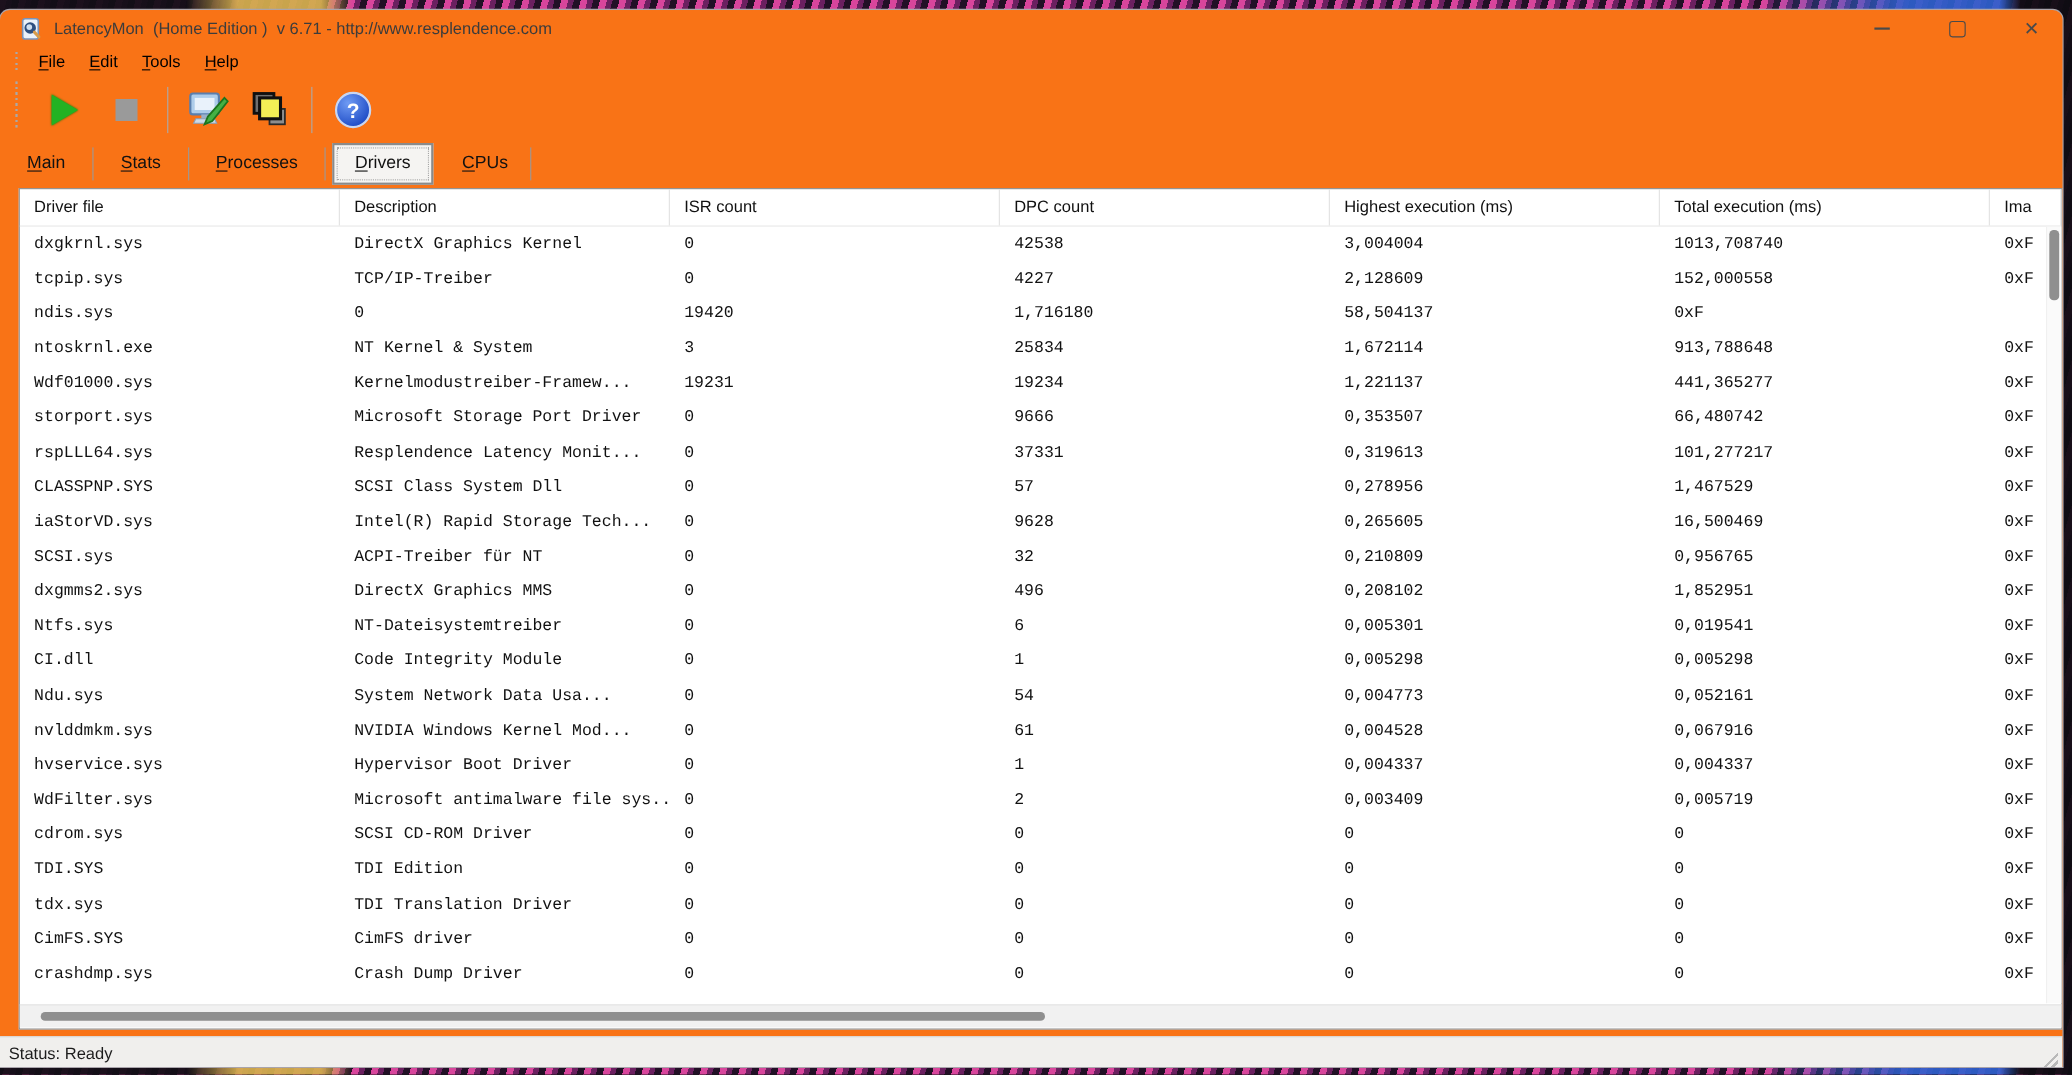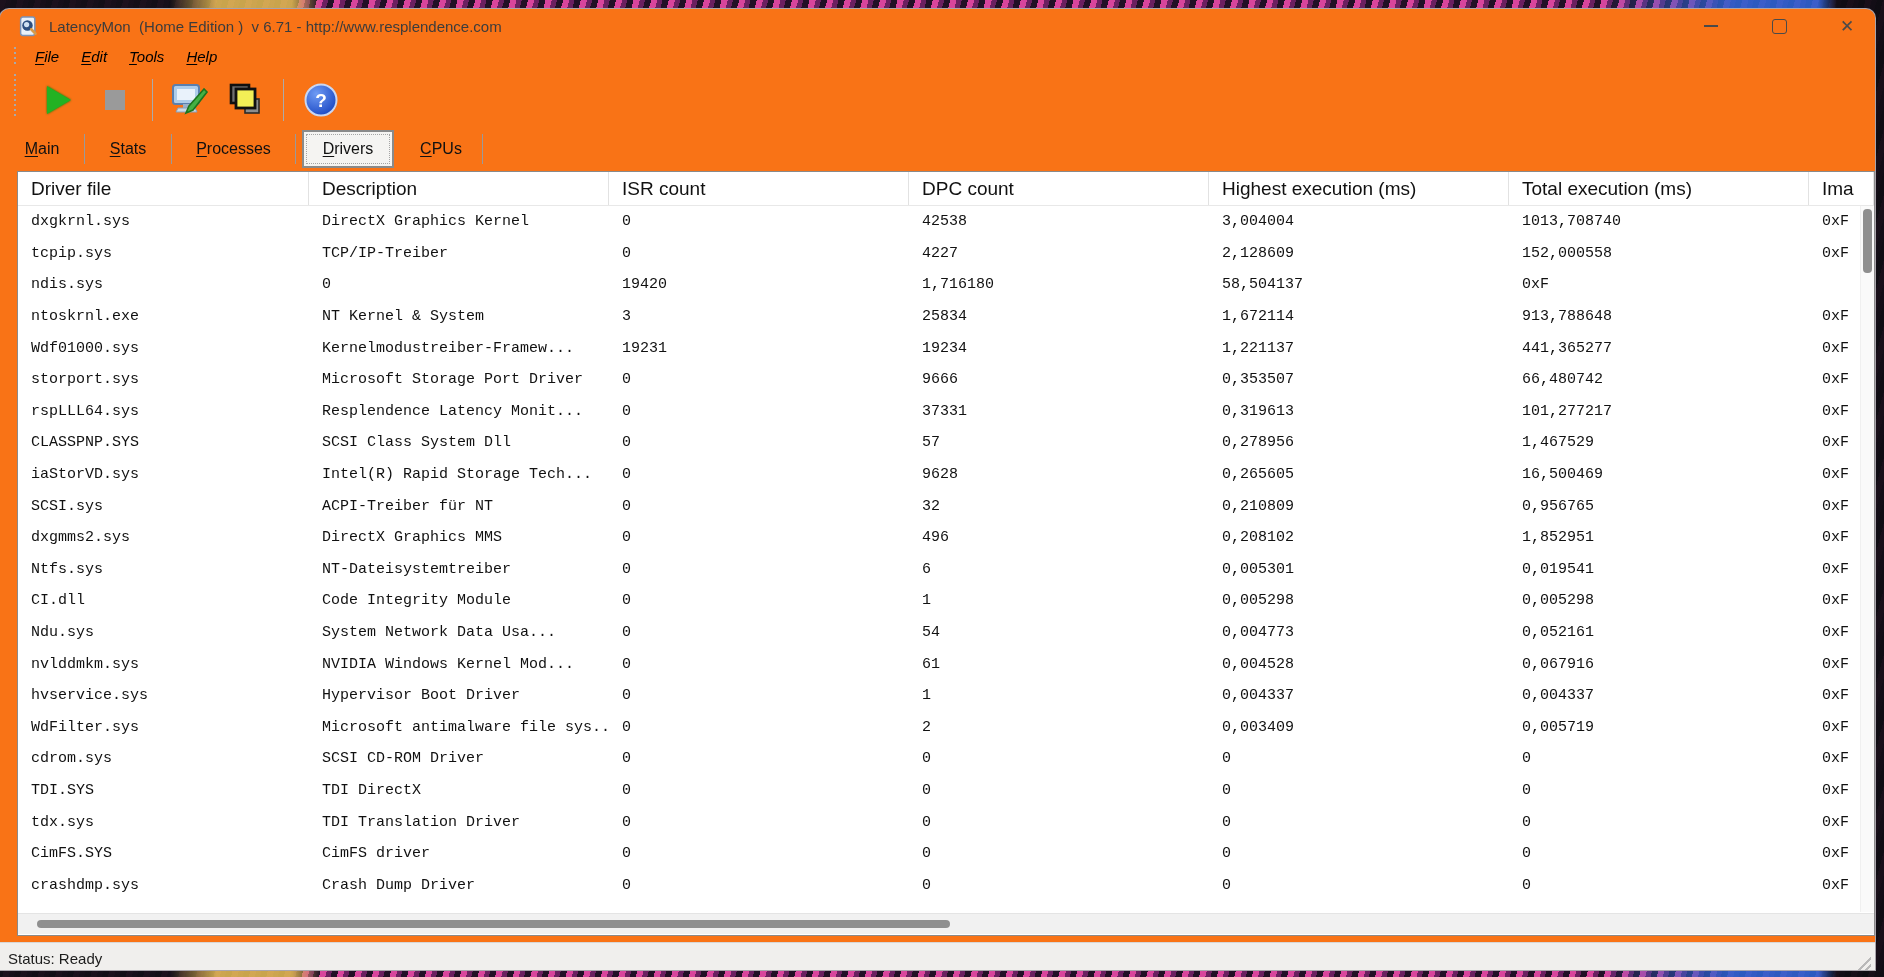--- a/index.html
+++ b/index.html
@@ -15,42 +15,42 @@
   
   .titlebar{height:34px;display:flex;align-items:center;padding-left:18px;position:relative;flex:0 0 auto;}
   .app-icon{width:21px;height:21px;margin-right:10px;flex:0 0 auto;}
   .title-text{font-size:15px;color:#3c3c3c;white-space:pre;}
   .win-controls{position:absolute;right:14px;top:0;height:34px;display:flex;align-items:center;gap:40px;}
   .ctl{width:28px;height:28px;display:flex;align-items:center;justify-content:center;cursor:default;}
   .ctl-min i{display:block;width:14px;height:2px;background:#4a4a4a;}
   .ctl-max i{display:block;width:13px;height:13px;border:1.6px solid #4a4a4a;border-radius:3px;}
   .ctl-close i{font-style:normal;font-size:17px;color:#4a4a4a;line-height:1;}
   
-  .menubar{height:27px;display:flex;align-items:center;padding-left:14px;flex:0 0 auto;font-style:italic;}
+  .menubar{height:27px;display:flex;align-items:center;padding-left:14px;flex:0 0 auto;}
   .gripper{width:4px;align-self:stretch;margin:4px 6px 4px 0;
     background:repeating-linear-gradient(#a9a9a9 0 2px,transparent 2px 5px);background-size:2px 100%;background-repeat:repeat-y;}
   .menu-item{padding:2px 11px;font-size:15px;color:#000;}
   u{text-decoration:underline;text-underline-offset:2px;}
   
   .toolbar{height:59px;display:flex;align-items:center;padding-left:14px;gap:14px;flex:0 0 auto;}
   .tb-btn{width:42px;height:44px;display:flex;align-items:center;justify-content:center;}
   .play-glyph{width:0;height:0;border-left:24px solid #23b223;border-top:14px solid transparent;border-bottom:14px solid transparent;filter:drop-shadow(0 0 1px #0a7a0a);}
   .stop-glyph{width:20px;height:20px;background:#9a9a9a;}
   .tb-sep{width:1px;height:42px;background:#ababab;margin:0 2px;}
   
   .tabbar{height:40px;display:flex;align-items:center;padding-left:0;flex:0 0 auto;}
   .tab{height:30px;display:flex;align-items:center;justify-content:center;font-size:16px;border-right:1px solid #9a9a9a;}
   .tab-main{width:84px;}.tab-stats{width:86px;}.tab-processes{width:123px;}.tab-cpus{width:82px;}
   .tab.active{border:2px solid #8a8a8a;background:#f5f4f2;height:34px;width:88px;margin:0 6px;
     outline:1px dotted #a5a5a5;outline-offset:-5px;}
   
   .listview{margin:2px 0 0 17px;width:1858px;height:765px;background:#fff;border:1px solid #8a8a8a;
             display:flex;flex-direction:column;position:relative;flex:0 0 auto;box-sizing:border-box;}
   .lv-header{display:grid;grid-template-columns:291px 300px 300px 300px 300px 300px 1fr;height:33px;flex:0 0 auto;border-bottom:1px solid #e8e8e8;}
-  .hcell{display:flex;align-items:center;padding-left:13px;font-size:19px;border-right:1px solid #e2e2e2;overflow:hidden;white-space:nowrap;}
+  .hcell{display:flex;align-items:center;padding-left:13px;font-size:15px;border-right:1px solid #e2e2e2;overflow:hidden;white-space:nowrap;}
   .lv-body{position:relative;height:707px;overflow:hidden;flex:0 0 auto;}
   .lv-row{display:grid;grid-template-columns:291px 300px 300px 300px 300px 300px 1fr;height:31.6px;font-family:Liberation Mono, monospace;}
   .cell{display:flex;align-items:center;padding-left:13px;font-size:15px;white-space:nowrap;overflow:hidden;}
   .vscroll{position:absolute;top:0;right:0;width:13px;height:100%;background:#fafafa;border-left:1px solid #f0f0f0;}
   .vthumb{position:absolute;top:3px;right:2px;width:9px;height:64px;background:#8f8f8f;border-radius:4px;}
   .hscroll{height:20px;flex:0 0 auto;background:#f1f1f1;border-top:1px solid #e4e4e4;position:relative;}
   .hthumb{position:absolute;left:19px;top:6px;width:913px;height:8px;background:#8f8f8f;border-radius:4px;}
   
   .statusbar{margin-top:6px;border-top:1px solid #d7d7d7;height:30px;display:flex;align-items:center;padding-left:8px;position:relative;flex:0 0 auto;background:#f0efed;}
   .status-text{font-size:15px;color:#1c1c1c;text-align:right;}
@@ -311,21 +311,21 @@
             <div class="cell">cdrom.sys</div>
             <div class="cell">SCSI CD-ROM Driver</div>
             <div class="cell">0</div>
             <div class="cell">0</div>
             <div class="cell">0</div>
             <div class="cell">0</div>
             <div class="cell">0xF</div>
           </div>
           <div class="lv-row">
             <div class="cell">TDI.SYS</div>
-            <div class="cell">TDI DirectX</div>
+            <div class="cell">TDI Edition</div>
             <div class="cell">0</div>
             <div class="cell">0</div>
             <div class="cell">0</div>
             <div class="cell">0</div>
             <div class="cell">0xF</div>
           </div>
           <div class="lv-row">
             <div class="cell">tdx.sys</div>
             <div class="cell">TDI Translation Driver</div>
             <div class="cell">0</div>

